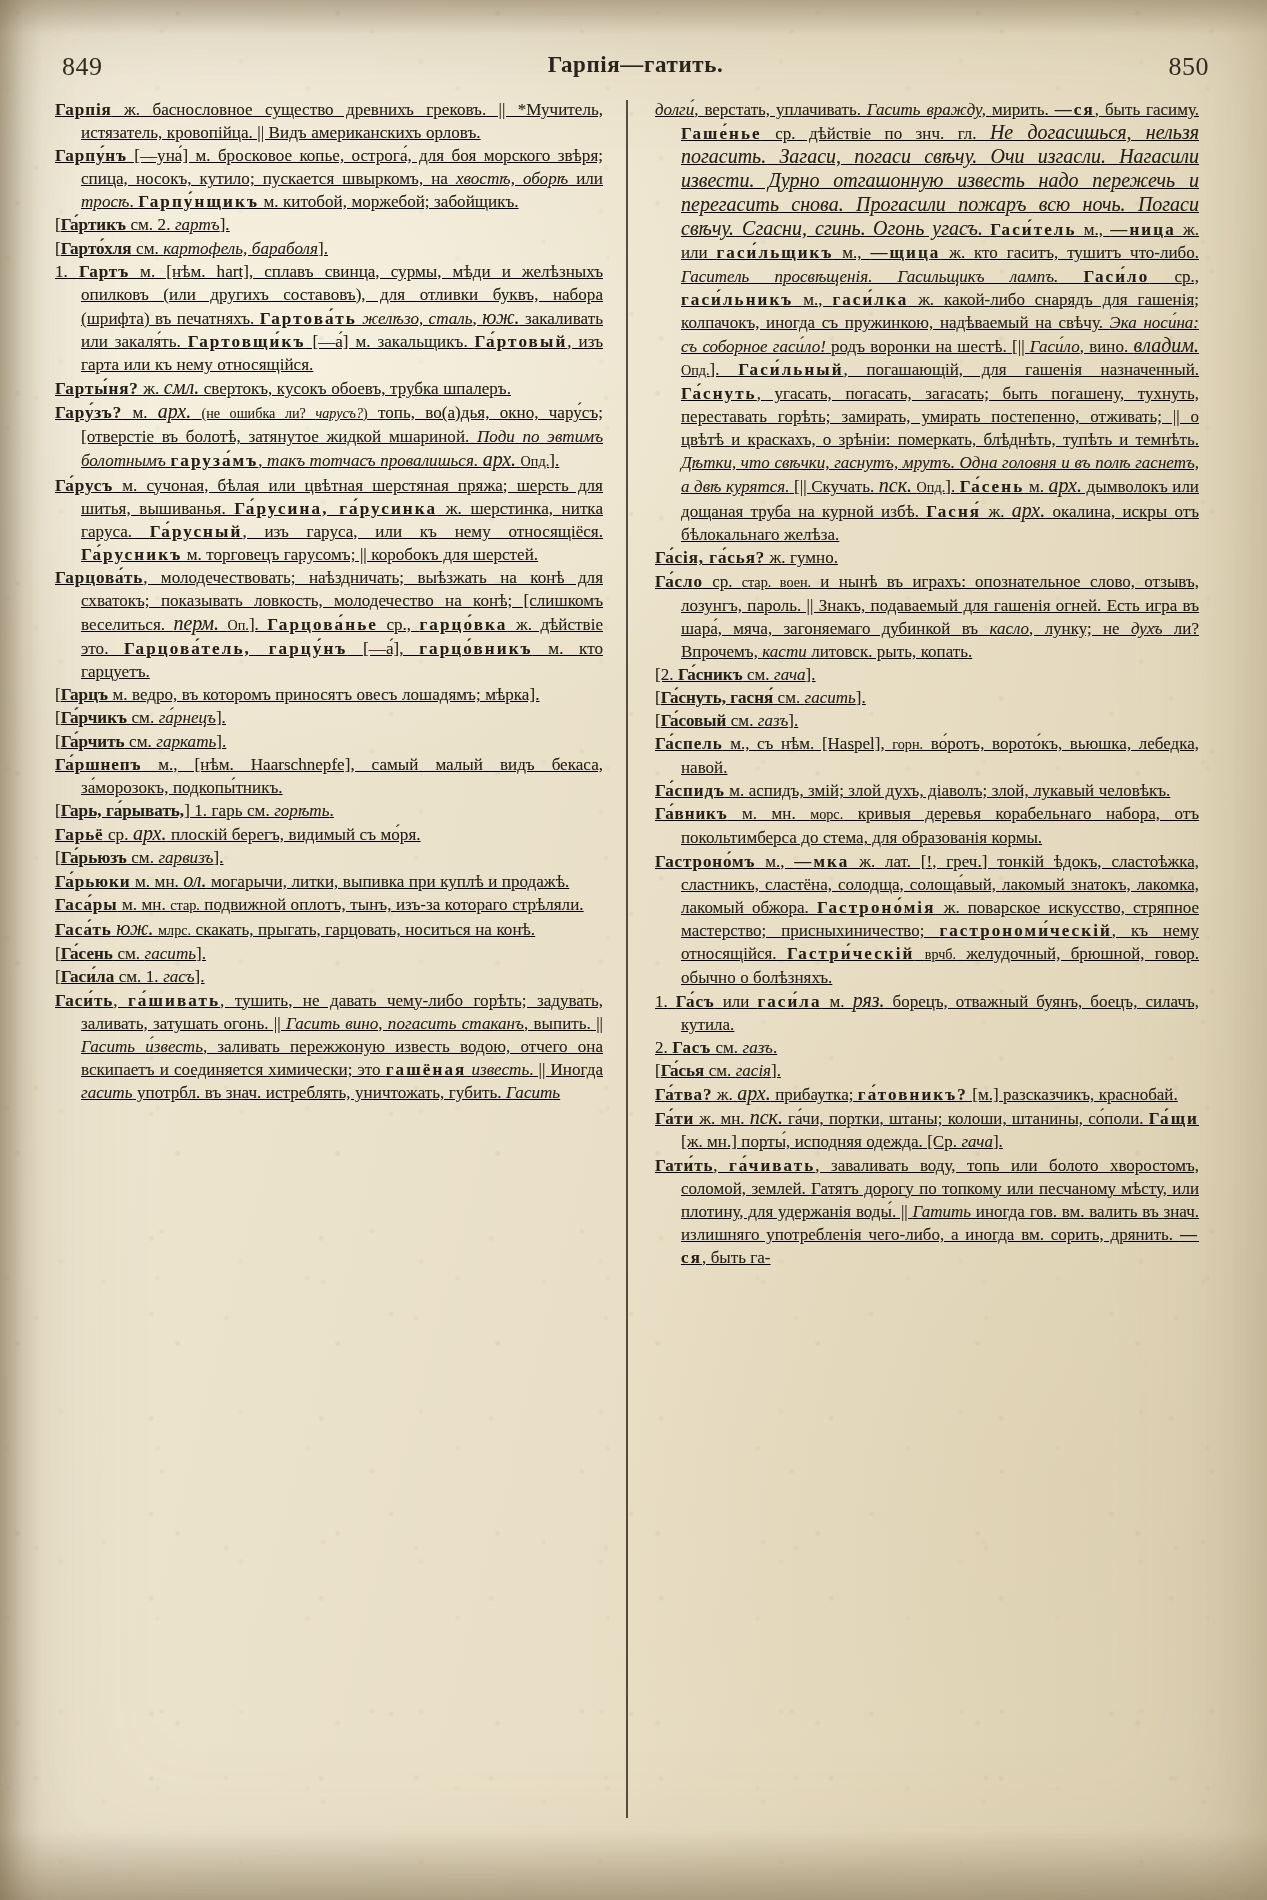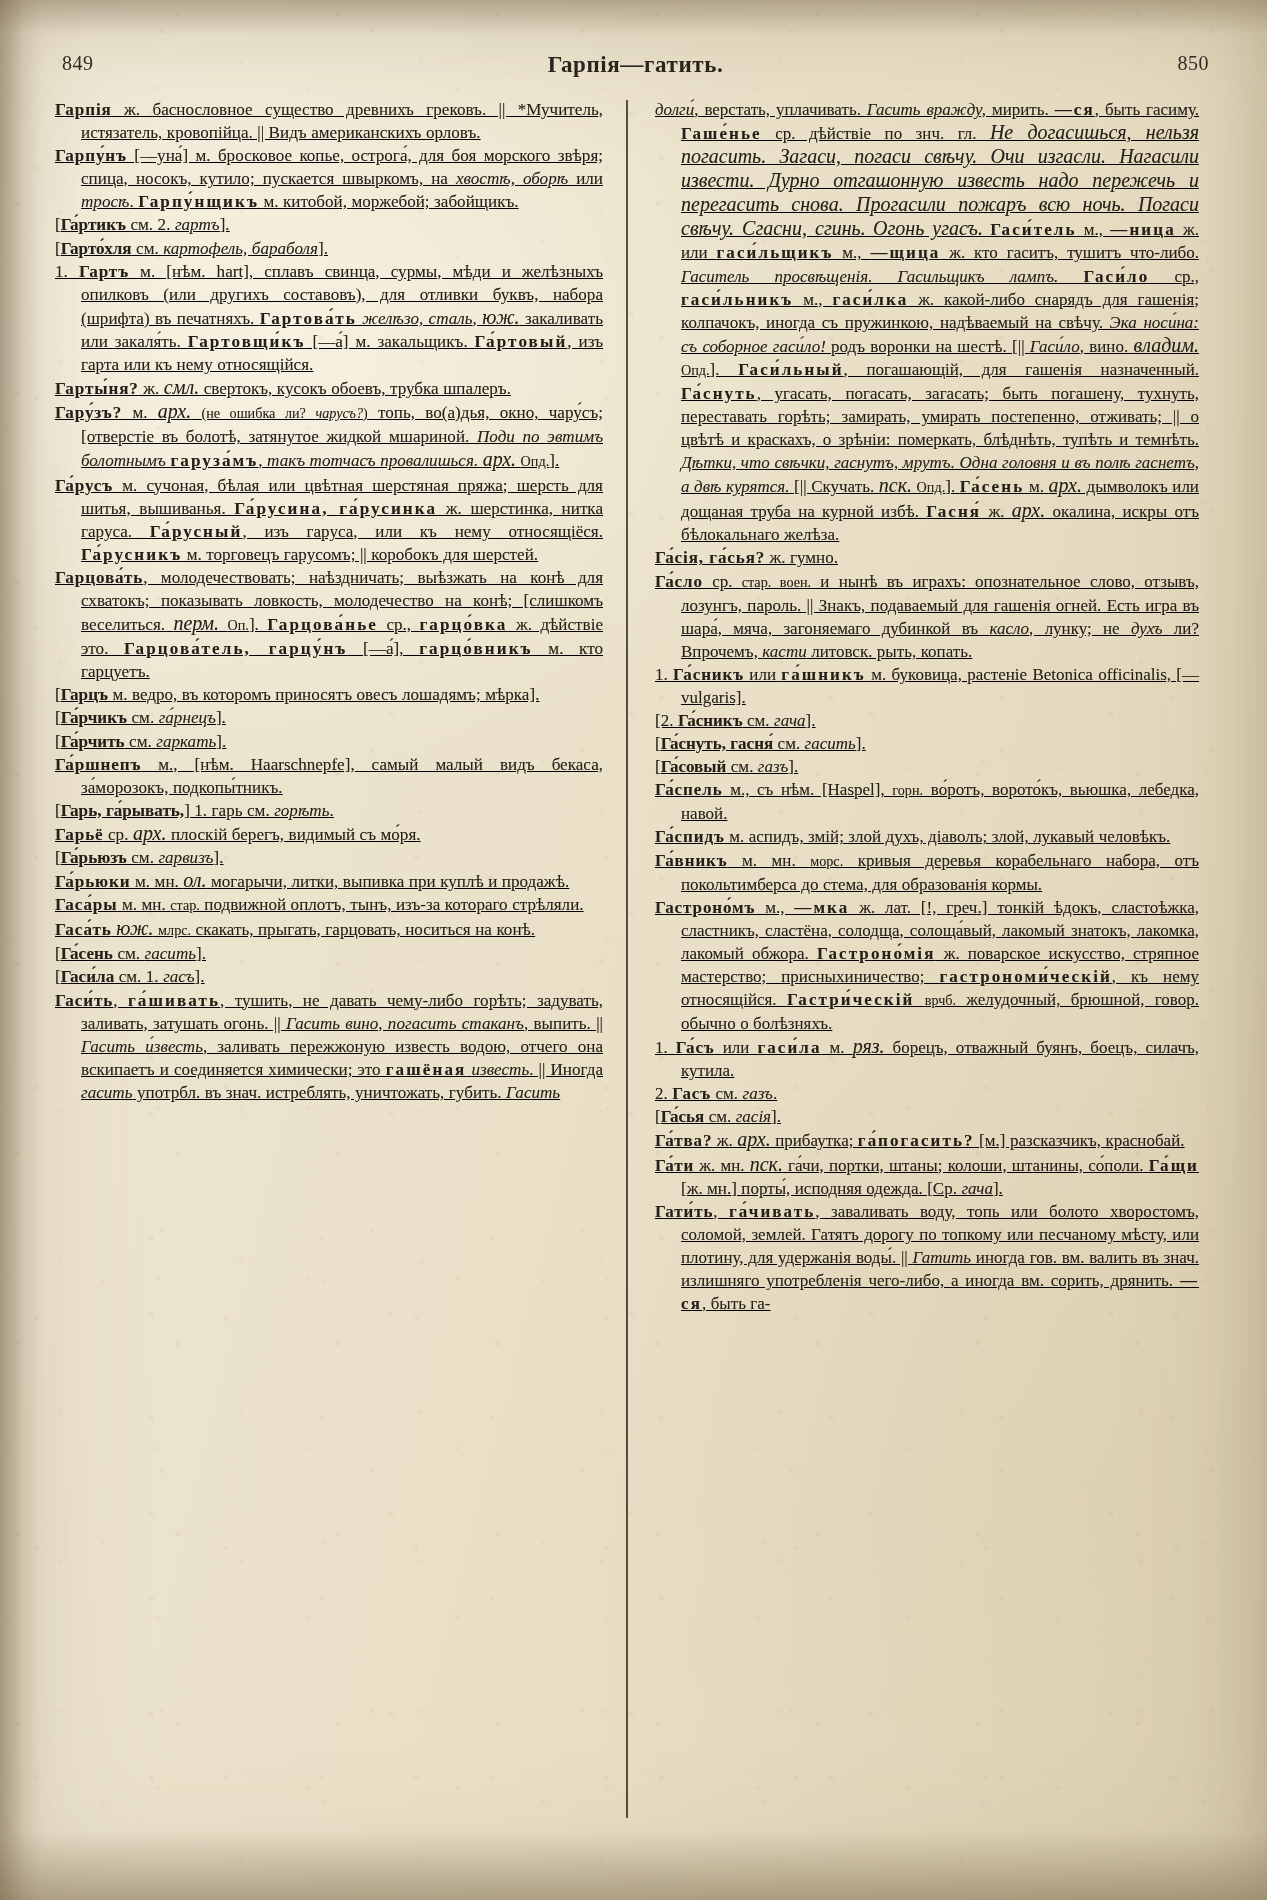--- a/index.html
+++ b/index.html
@@ -71,21 +71,21 @@
   #running-head {
     position: absolute;
     left: 62px; right: 58px; top: 52px;
     height: 30px;
     display: flex;
     align-items: baseline;
     justify-content: space-between;
     color: #2a241c;
   }
   .folio {
-    font-size: 20px;
+    font-size: 26px;
     letter-spacing: .5px;
     color: #332c22;
   }
   #head-title {
     position: absolute;
     left: 0; right: 0;
     text-align: center;
     font-size: 23px;
     font-weight: bold;
     letter-spacing: .6px;
@@ -191,30 +191,29 @@
         <p class="entry"><b class="hw">Гаса́ть</b> <span class="smi">юж.</span> <span class="sm">млрс.</span> скакать, прыгать, гарцовать, носиться на конѣ.</p>
         <p class="entry">[<b class="hw0">Га́сень</b> см. <i>гасить</i>].</p>
         <p class="entry">[<b class="hw0">Гаси́ла</b> см. 1. <i>гасъ</i>].</p>
         <p class="entry"><b class="hw">Гаси́ть</b>, <b class="sp">га́шивать</b>, тушить, не давать чему-либо горѣть; задувать, заливать, затушать огонь. || <i>Гасить вино, погасить стаканъ</i>, выпить. || <i>Гасить и́звесть</i>, заливать пережжоную известь водою, отчего она вскипаетъ и соединяется химически; это <b class="sp">гашёная</b> <i>известь</i>. || Иногда <i>гасить</i> употрбл. въ знач. истреблять, уничтожать, губить. <i>Гасить</i></p>
       </div>
     <div id="rule"></div>
     <div class="col col-right" id="col-right">
         <p class="entry"><i>долги́</i>, верстать, уплачивать. <i>Гасить вражду,</i> мирить. <b class="sp">—ся</b>, быть гасиму. <b class="sp">Гаше́нье</b> ср. дѣйствіе по знч. гл. <span class="smi">Не догасишься, нельзя погасить. Загаси, погаси свѣчу. Очи изгасли. Нагасили извести. Дурно отгашонную известь надо пережечь и перегасить снова. Прогасили пожаръ всю ночь. Погаси свѣчу. Сгасни, сгинь.</span> <span class="smi">Огонь угасъ.</span> <b class="sp">Гаси́тель</b> м., <b class="sp">—ница</b> ж. или <b class="sp">гаси́льщикъ</b> м., <b class="sp">—щица</b> ж. кто гаситъ, тушитъ что-либо. <i>Гаситель просвѣщенія. Гасильщикъ лампъ.</i> <b class="sp">Гаси́ло</b> ср., <b class="sp">гаси́льникъ</b> м., <b class="sp">гаси́лка</b> ж. какой-либо снарядъ для гашенія; колпачокъ, иногда съ пружинкою, надѣваемый на свѣчу. <i>Эка носи́на: съ соборное гаси́ло!</i> родъ воронки на шестѣ. [|| <i>Гаси́ло</i>, вино. <span class="smi">владим.</span> <span class="sm">Опд.</span>]. <b class="sp">Гаси́льный</b>, погашающій, для гашенія назначенный. <b class="sp">Га́снуть</b>, угасать, погасать, загасать; быть погашену, тухнуть, переставать горѣть; замирать, умирать постепенно, отживать; || о цвѣтѣ и краскахъ, о зрѣніи: померкать, блѣднѣть, тупѣть и темнѣть. <i>Дѣтки, что свѣчки, гаснутъ, мрутъ. Одна головня и въ полѣ гаснетъ, а двѣ курятся.</i> [|| Скучать. <span class="smi">пск.</span> <span class="sm">Опд.</span>]. <b class="sp">Га́сень</b> м. <span class="smi">арх.</span> дымволокъ или дощаная труба на курной избѣ. <b class="sp">Гасня́</b> ж. <span class="smi">арх.</span> окалина, искры отъ бѣлокальнаго желѣза.</p>
         <p class="entry"><b class="hw">Га́сія, га́сья?</b> ж. гумно.</p>
         <p class="entry"><b class="hw">Га́сло</b> ср. <span class="sm">стар. воен.</span> и нынѣ въ играхъ: опознательное слово, отзывъ, лозунгъ, пароль. || Знакъ, подаваемый для гашенія огней. Есть игра въ шара́, мяча, загоняемаго дубинкой въ <i>касло</i>, лунку; не <i>духъ</i> ли? Впрочемъ, <i>касти</i> литовск. рыть, копать.</p>
-        <p class="entry"><span class="num">1.</span> <b class="hw">Га́сникъ</b> или <b class="sp">га́шникъ</b> м. буковица, растеніе Betonica officinalis, [— vulgaris].</p>
         <p class="entry">[2. <b class="hw0">Га́сникъ</b> см. <i>гача</i>].</p>
         <p class="entry">[<b class="hw0">Га́снуть, гасня́</b> см. <i>гасить</i>].</p>
         <p class="entry">[<b class="hw0">Га́совый</b> см. <i>газъ</i>].</p>
         <p class="entry"><b class="hw">Га́спель</b> м., съ нѣм. [Haspel], <span class="sm">горн.</span> во́ротъ, ворото́къ, вьюшка, лебедка, навой.</p>
         <p class="entry"><b class="hw">Га́спидъ</b> м. аспидъ, змій; злой духъ, діаволъ; злой, лукавый человѣкъ.</p>
         <p class="entry"><b class="hw">Га́вникъ</b> м. мн. <span class="sm">морс.</span> кривыя деревья корабельнаго набора, отъ покольтимберса до стема, для образованія кормы.</p>
         <p class="entry"><b class="hw">Гастроно́мъ</b> м., <b class="sp">—мка</b> ж. лат. [!, греч.] тонкій ѣдокъ, сластоѣжка, сластникъ, сластёна, солодща, солоща́вый, лакомый знатокъ, лакомка, лакомый обжора. <b class="sp">Гастроно́мія</b> ж. поварское искусство, стряпное мастерство; присныхиничество; <b class="sp">гастрономи́ческій</b>, къ нему относящійся. <b class="sp">Гастри́ческій</b> <span class="sm">врчб.</span> желудочный, брюшной, говор. обычно о болѣзняхъ.</p>
         <p class="entry"><span class="num">1.</span> <b class="hw">Га́съ</b> или <b class="sp">гаси́ла</b> м. <span class="smi">ряз.</span> борецъ, отважный буянъ, боецъ, силачъ, кутила.</p>
         <p class="entry"><span class="num">2.</span> <b class="hw">Гасъ</b> см. <i>газъ</i>.</p>
         <p class="entry">[<b class="hw0">Га́сья</b> см. <i>гасія</i>].</p>
-        <p class="entry"><b class="hw">Га́тва?</b> ж. <span class="smi">арх.</span> прибаутка; <b class="sp">га́погасить?</b> [м.] разсказчикъ, краснобай.</p>
+        <p class="entry"><b class="hw">Га́тва?</b> ж. <span class="smi">арх.</span> прибаутка; <b class="sp">га́товникъ?</b> [м.] разсказчикъ, краснобай.</p>
         <p class="entry"><b class="hw">Га́ти</b> ж. мн. <span class="smi">пск.</span> га́чи, портки, штаны; колоши, штанины, со́поли. <b class="sp">Га́щи</b> [ж. мн.] порты́, исподняя одежда. [Ср. <i>гача</i>].</p>
         <p class="entry"><b class="hw">Гати́ть</b>, <b class="sp">га́чивать</b>, заваливать воду, топь или болото хворостомъ, соломой, землей. Гатятъ дорогу по топкому или песчаному мѣсту, или плотину, для удержанія воды́. || <i>Гатить</i> иногда гов. вм. валить въ знач. излишняго употребленія чего-либо, а иногда вм. сорить, дрянить. <b class="sp">—ся</b>, быть га-</p>
       </div>
   </div>
 
 </div>
 
 </body></html>

